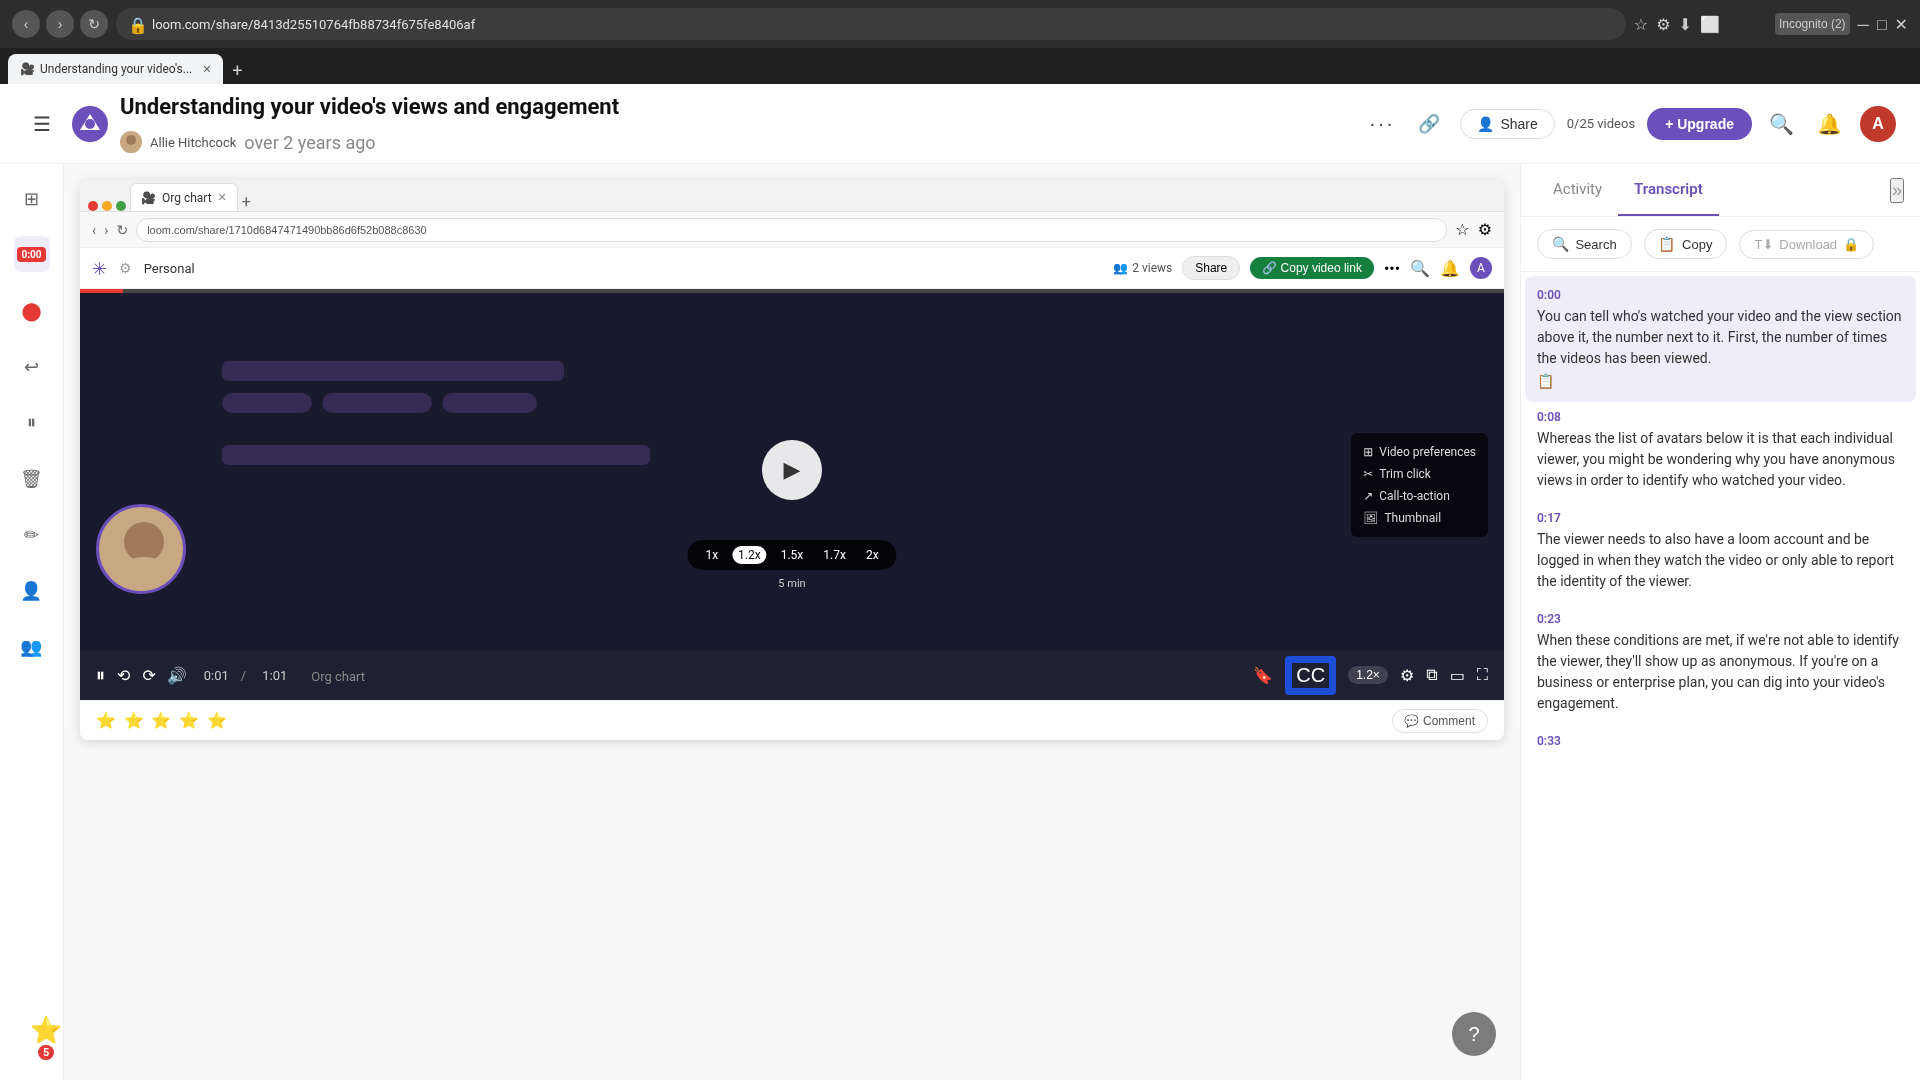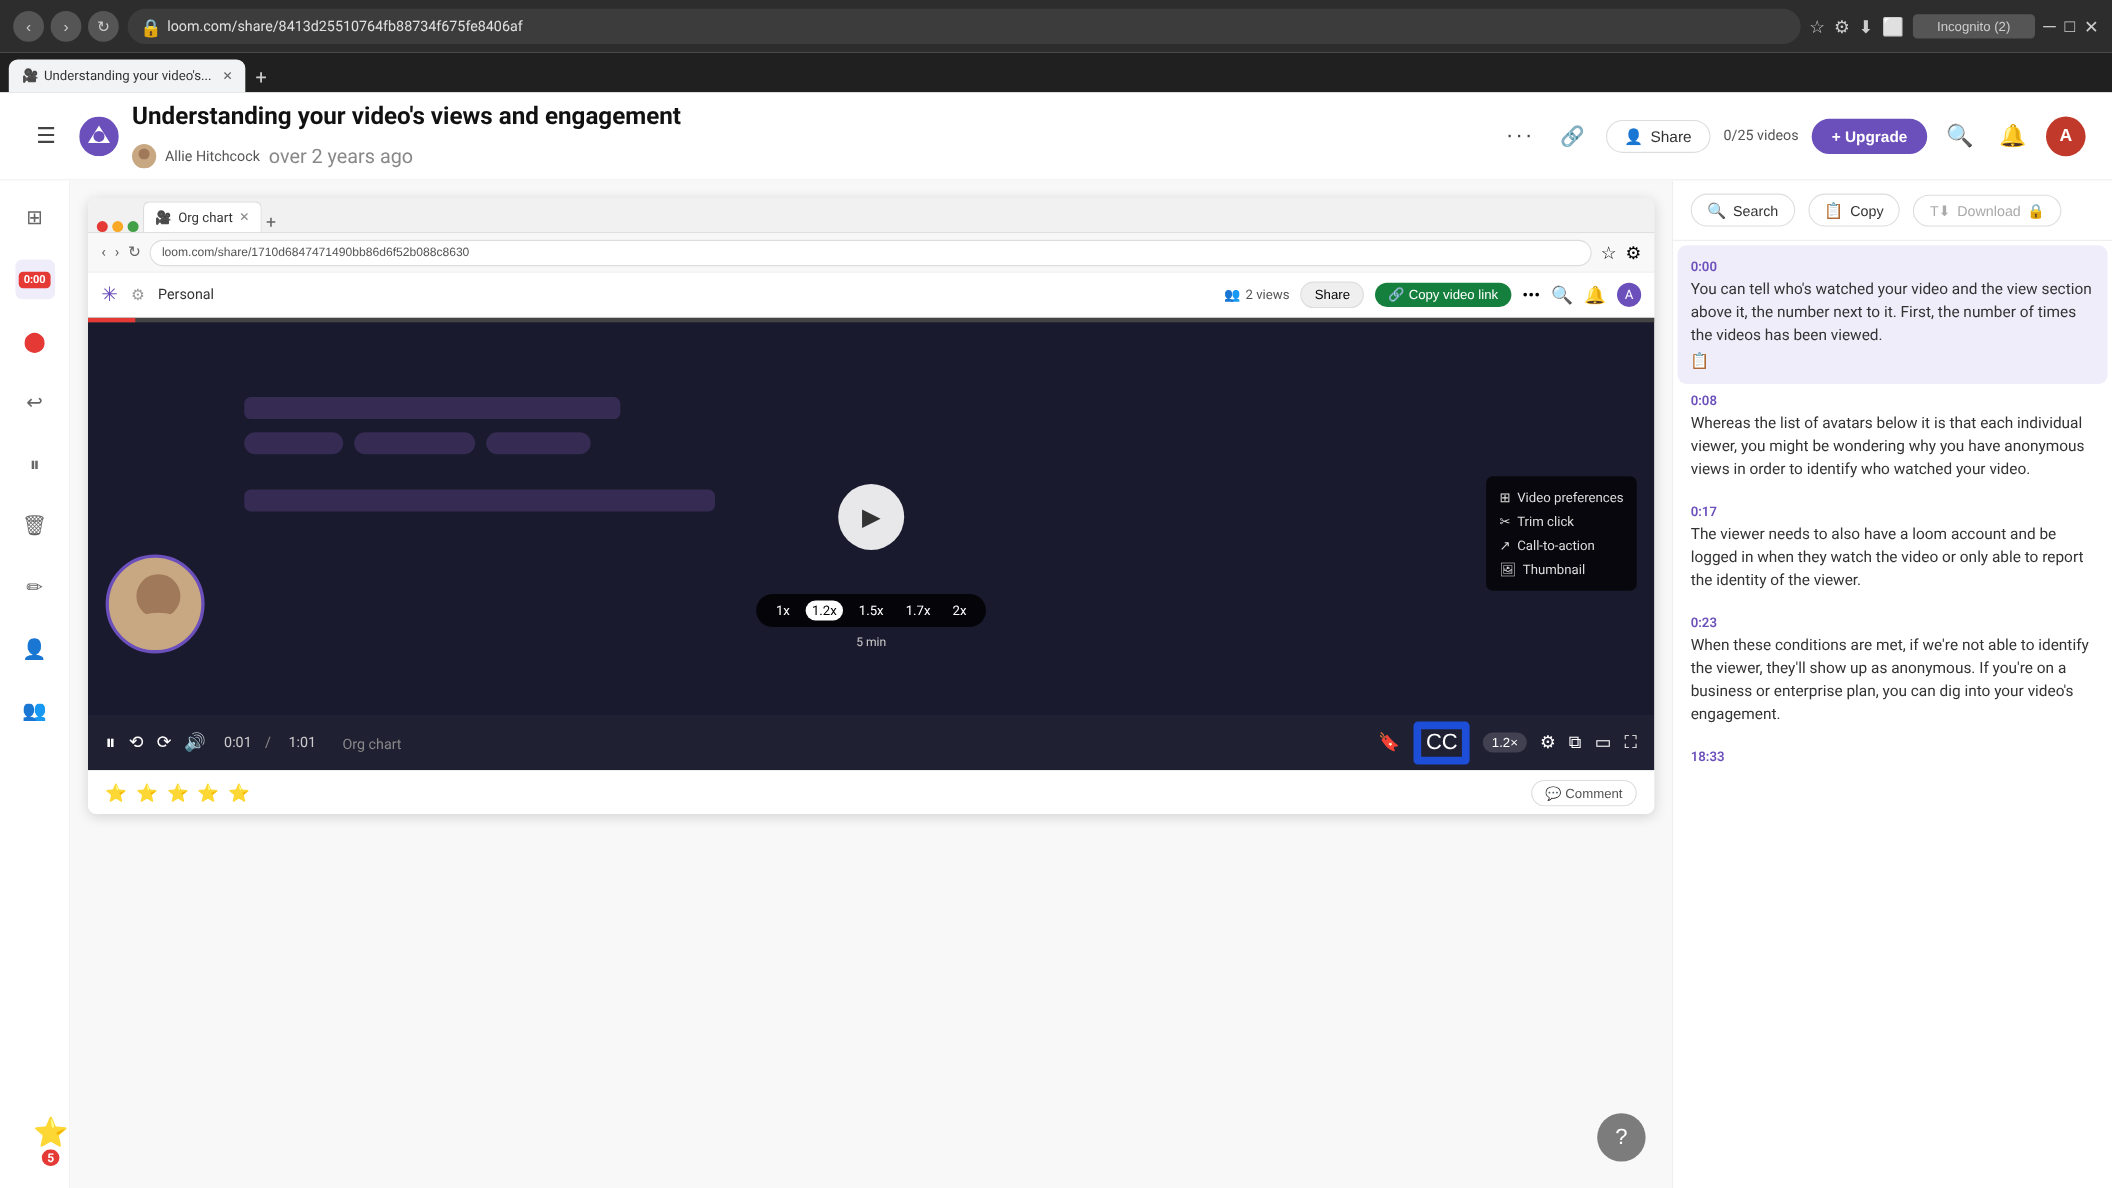--- a/index.html
+++ b/index.html
@@ -721,21 +721,21 @@
   </div>
   <div class="address-bar">
     <span class="address-favicon">🔒</span>
     <span class="address-text">loom.com/share/8413d25510764fb88734f675fe8406af</span>
   </div>
   <div class="browser-actions">
     <span>☆</span>
     <span>⚙</span>
     <span>⬇</span>
     <span>⬜</span>
-    <button style="background:#555;border:none;color:#ccc;border-radius:4px;padding:4px 22px;font-size:12px;cursor:pointer;">Incognito (2)</button>
+    <button style="background:#555;border:none;color:#ccc;border-radius:4px;padding:4px 4px;font-size:12px;cursor:pointer;margin-left:47px;">Incognito (2)</button>
     <span>─</span>
     <span>□</span>
     <span>✕</span>
   </div>
 </div>
 
 <div class="tab-bar">
   <div class="tab">
     <span class="tab-favicon">🎥</span>
     <span>Understanding your video's...</span>
@@ -931,20 +931,25 @@
           <span class="reaction-emoji">⭐</span>
           <button class="comment-btn">💬 Comment</button>
         </div>
       </div>
 
       <button class="help-btn">?</button>
     </div>
 
     <div class="right-panel">
 
+      <div class="right-panel-tabs">
+        <div class="right-tab">Activity</div>
+        <div class="right-tab active">Transcript</div>
+        <button class="panel-expand-btn">»</button>
+      </div>
 
       <div class="transcript-toolbar">
         <button class="transcript-tool-btn">
           <span class="t-icon">🔍</span>
           <span>Search</span>
         </button>
         <button class="transcript-tool-btn">
           <span class="t-icon">📋</span>
           <span>Copy</span>
         </button>
@@ -972,21 +977,21 @@
           <div class="transcript-timestamp">0:17</div>
           <div class="transcript-text">The viewer needs to also have a loom account and be logged in when they watch the video or only able to report the identity of the viewer.</div>
         </div>
 
         <div class="transcript-entry">
           <div class="transcript-timestamp">0:23</div>
           <div class="transcript-text">When these conditions are met, if we're not able to identify the viewer, they'll show up as anonymous. If you're on a business or enterprise plan, you can dig into your video's engagement.</div>
         </div>
 
         <div class="transcript-entry">
-          <div class="transcript-timestamp">18:33</div>
+          <div class="transcript-timestamp">0:33</div>
         </div>
       </div>
     </div>
   </div>
 </div>
 
 <div class="star-badge">
   <span class="star-icon">⭐</span>
   <span class="star-count">5</span>
 </div>

